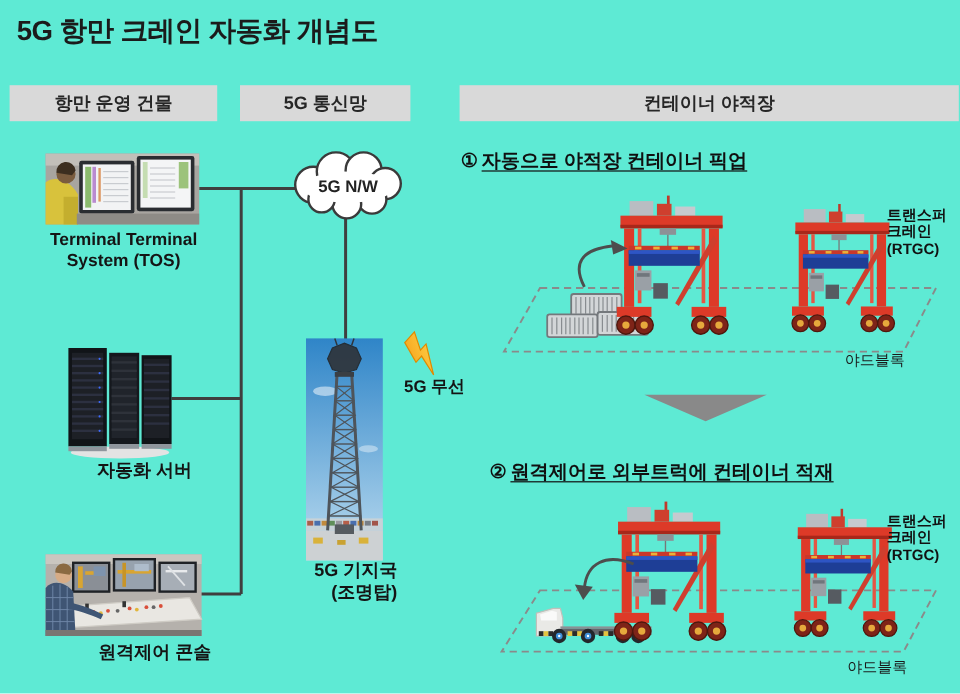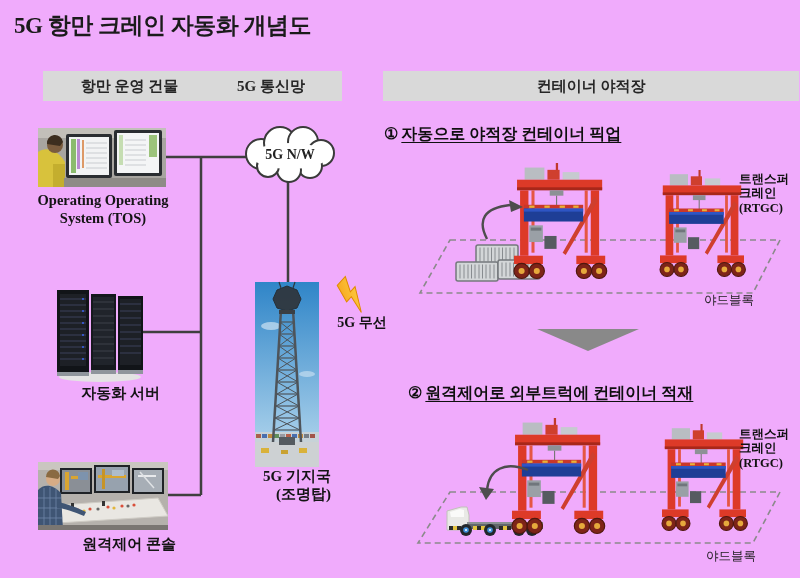--- a/index.html
+++ b/index.html
@@ -1,17 +1,17 @@
 <!DOCTYPE html>
 <html><head>
 <meta charset="utf-8">
 <style>
   html,body{margin:0;padding:0;background:#fff;}
-  .canvas{position:relative;width:800px;height:578px;background:#f0abfc;
-          font-family:Liberation Serif, serif;overflow:hidden;}
+  .canvas{position:relative;width:800px;height:578px;background:#5eead4;
+          font-family:Liberation Sans, sans-serif;overflow:hidden;}
   .abs{position:absolute;}
   svg{position:absolute;left:0;top:0;}
   .title{left:14px;top:10px;font-size:23px;font-weight:bold;color:#1b1b1b;letter-spacing:-0.5px;}
   .hdr{top:71px;height:30px;background:#d9d9d9;color:#262626;font-weight:bold;font-size:15px;
        display:flex;align-items:center;justify-content:center;}
   .cap{font-weight:bold;color:#141414;text-align:center;font-size:14.5px;line-height:1.25;}
   .capk{font-weight:bold;color:#141414;text-align:right;font-size:15px;line-height:1.2;}
   .block{display:block;}
   .step{font-weight:bold;font-size:16px;color:#101010;white-space:nowrap;}
   .step .u{text-decoration:underline;text-underline-offset:3px;margin-left:3px;}
@@ -349,32 +349,32 @@
     </g>
     <use href="#crane" transform="translate(512,418) scale(0.76)"></use>
     <use href="#crane" transform="translate(662,424) scale(0.70)"></use>
     <path d="M528,470 C505,461 489,469 487,490" stroke="#4d4d4d" stroke-width="2.4" fill="none"></path>
     <polygon points="486,500 479,487 494,489" fill="#4d4d4d"></polygon>
   </g>
 </svg>
 
 <div class="abs title">5G 항만 크레인 자동화 개념도</div>
 
-<div class="abs hdr" style="left:8px;width:173px;margin-left:35px;">
+<div class="abs hdr" style="left:8px;width:173px;">
   <span>항만 운영 건물</span>
 </div>
 <div class="abs hdr" style="left:200px;width:142px;">
   <span>5G 통신망</span>
 </div>
 <div class="abs hdr" style="left:383px;width:416px;">
   <span>컨테이너 야적장</span>
 </div>
 
 <div class="abs cap" style="left:25px;top:191px;width:156px;">
-  <span class="block">Operating Operating</span>
+  <span class="block">Terminal Terminal</span>
   <span class="block">System (TOS)</span>
 </div>
 
 <div class="abs capk" style="left:40px;top:384px;width:120px;">자동화 서버</div>
 
 <div class="abs capk" style="left:30px;top:535px;width:146px;">원격제어 콘솔</div>
 
 <div class="abs cloudlab" style="left:258px;top:147px;width:64px;">5G N/W</div>
 
 <div class="abs wirelesslab" style="left:325px;top:314px;width:74px;">5G 무선</div>

